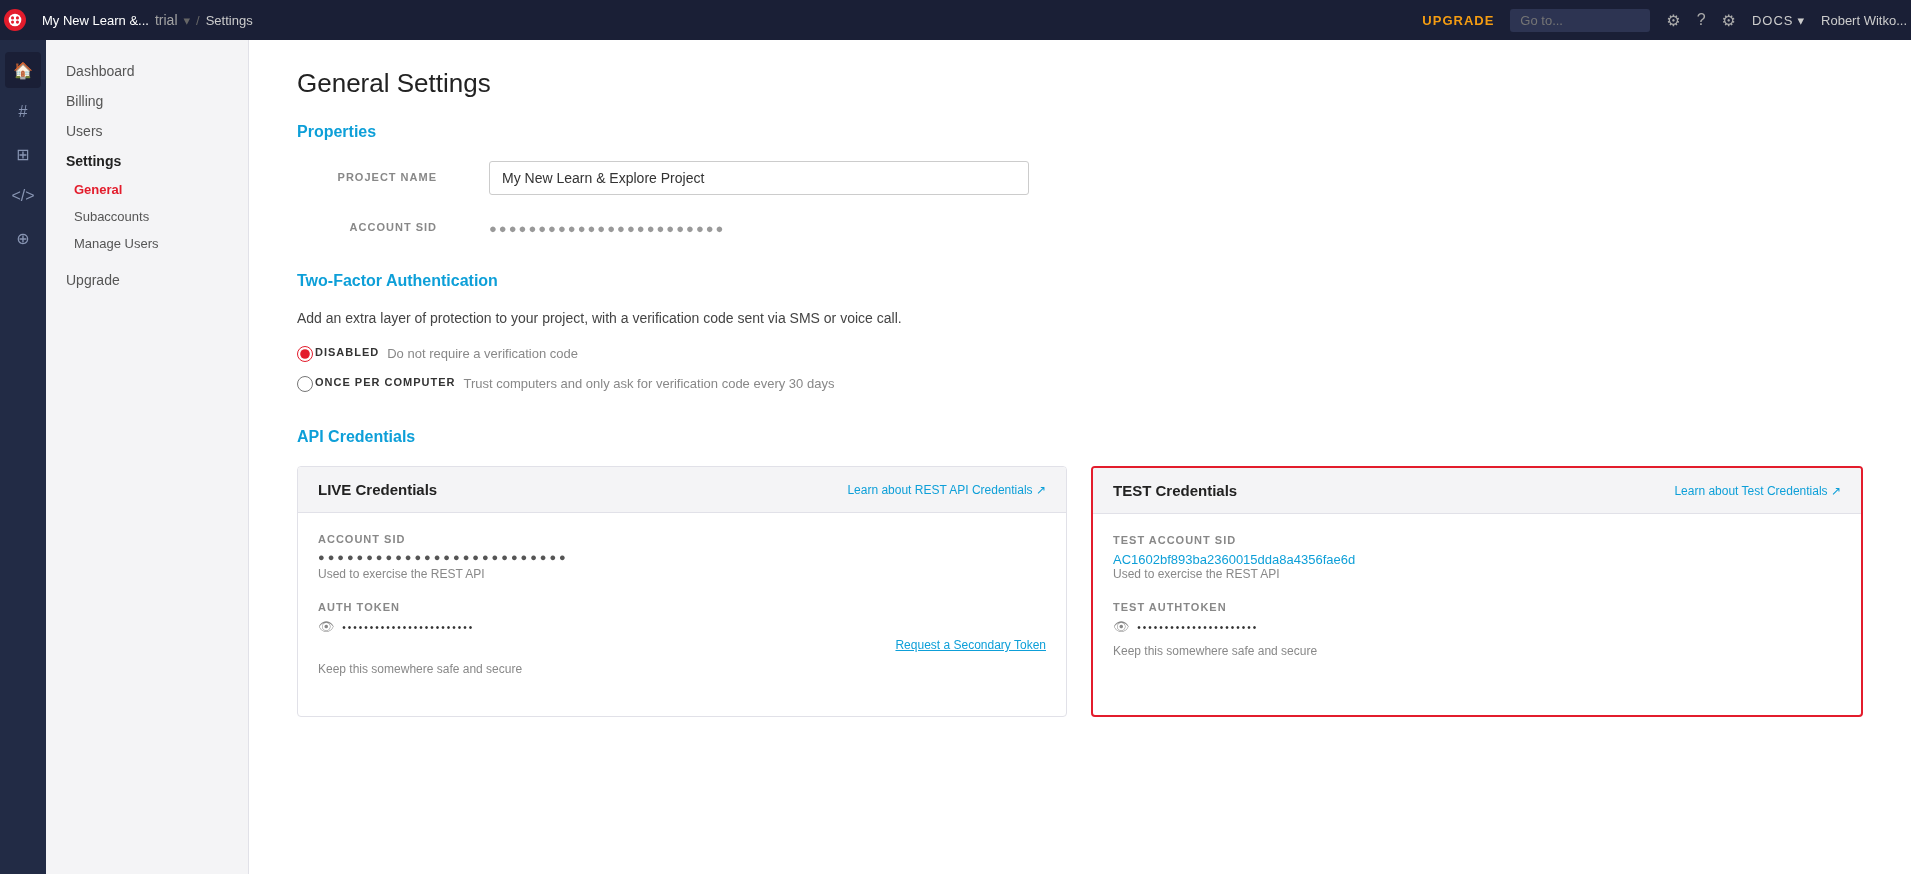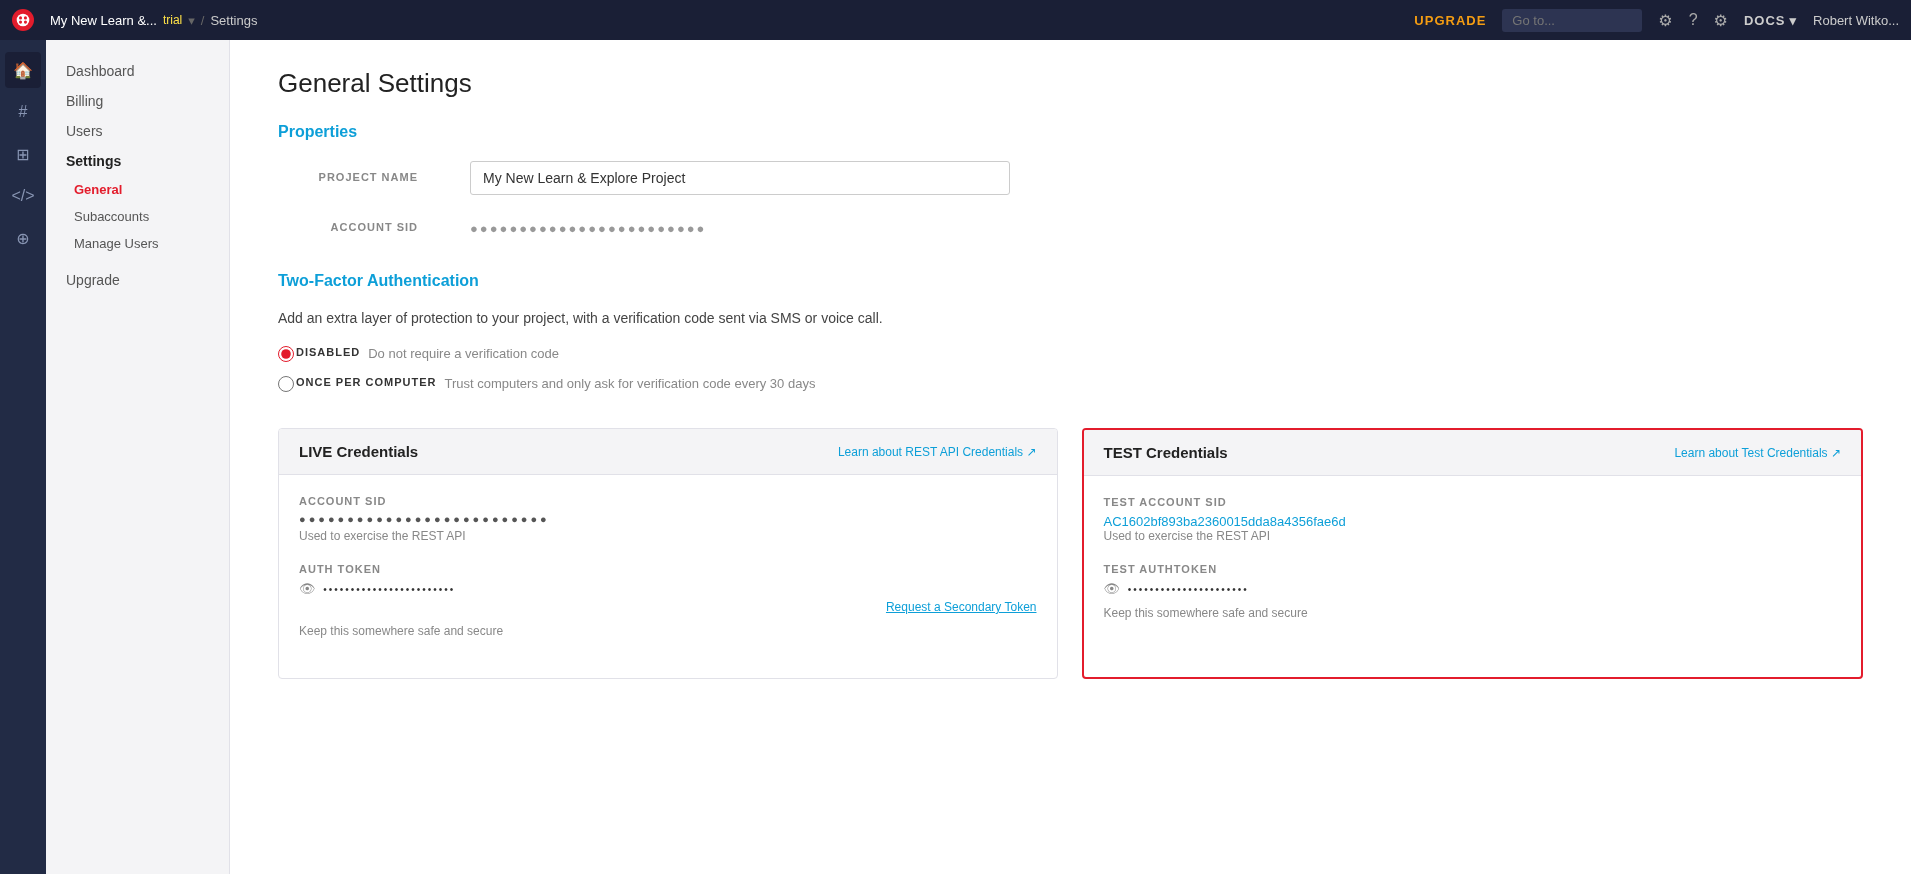--- a/index.html
+++ b/index.html
@@ -4,37 +4,37 @@
   <style>
     * { box-sizing: border-box; margin: 0; padding: 0; }
     body { font-family: -apple-system, BlinkMacSystemFont, 'Segoe UI', sans-serif; font-size: 14px; background: #f4f4f6; color: #333; }
 
     
     .top-nav {
       background: #1a1f36;
       height: 40px;
       display: flex;
       align-items: center;
-      padding: 0 12px;
+      padding: 0 4px;
       justify-content: space-between;
       position: fixed;
       top: 0; left: 0; right: 0;
       z-index: 100;
     }
     .top-nav-left { display: flex; align-items: center; gap: 16px; }
     .twilio-logo { display: flex; align-items: center; gap: 6px; }
     .twilio-logo-icon { width: 22px; height: 22px; background: #e31c2c; border-radius: 50%; display: flex; align-items: center; justify-content: center; }
     .twilio-logo-icon svg { width: 14px; height: 14px; fill: white; }
     .breadcrumb { display: flex; align-items: center; gap: 6px; color: #ccc; font-size: 13px; }
     .breadcrumb-project { color: white; font-size: 13px; }
-    .breadcrumb-trial { color: #fde047; font-size: 12px; cursor: pointer; }
+    .breadcrumb-trial { color: #a3a3a3; font-size: 14px; cursor: pointer; }
     .breadcrumb-sep { color: #666; }
     .breadcrumb-settings { color: #ccc; font-size: 13px; }
     .top-nav-right { display: flex; align-items: center; gap: 16px; }
-    .docs-link { color: #ccc; font-size: 13px; letter-spacing: 1px; cursor: pointer; display: flex; align-items: flex-start; gap: 4px; font-weight: bold; }
+    .docs-link { color: #ccc; font-size: 13px; letter-spacing: 1px; cursor: pointer; display: flex; align-items: flex-start; gap: 4px; }
     .user-name { color: #ccc; font-size: 13px; cursor: pointer; }
     .upgrade-btn { color: #f49c12; font-size: 13px; font-weight: 600; letter-spacing: 1px; cursor: pointer; }
     .search-bar { background: #2d3452; border: none; border-radius: 3px; padding: 4px 10px; color: #ccc; font-size: 13px; width: 140px; }
     .nav-icon { color: #aaa; font-size: 16px; cursor: pointer; }
 
     
     .layout { display: flex; margin-top: 40px; height: calc(100vh - 40px); }
 
     
     .sidebar-icons {
@@ -52,21 +52,21 @@
       display: flex; align-items: center; justify-content: center;
       border-radius: 4px;
       color: #8895b3;
       font-size: 16px;
       cursor: pointer;
     }
     .sidebar-icon-item.active { background: #1a1f36; color: #e31c2c; }
 
     
     .sidebar-nav {
-      width: 184px;
+      width: 203px;
       background: #f4f4f6;
       border-right: 1px solid #e1e1e8;
       padding: 16px 0;
       flex-shrink: 0;
       overflow-y: auto;
     }
     .sidebar-nav-item {
       padding: 7px 20px;
       color: #555;
       font-size: 14px;
@@ -210,20 +210,21 @@
         </div>
         <div class="radio-option">
           <input type="radio" class="radio-input" name="tfa" style="">
           <span class="radio-label">ONCE PER COMPUTER</span>
           <span class="radio-desc">Trust computers and only ask for verification code every 30 days</span>
         </div>
       </div>
     </div>
 
     <div class="api-section">
+      <div class="section-title">API Credentials</div>
       <div class="credentials-grid">
 
         <div class="cred-card">
           <div class="cred-card-header">
             <span class="cred-card-title">LIVE Credentials</span>
             <span class="cred-card-link">Learn about REST API Credentials ↗</span>
           </div>
           <div class="cred-card-body">
             <div class="cred-field">
               <div class="cred-field-label">ACCOUNT SID</div>

